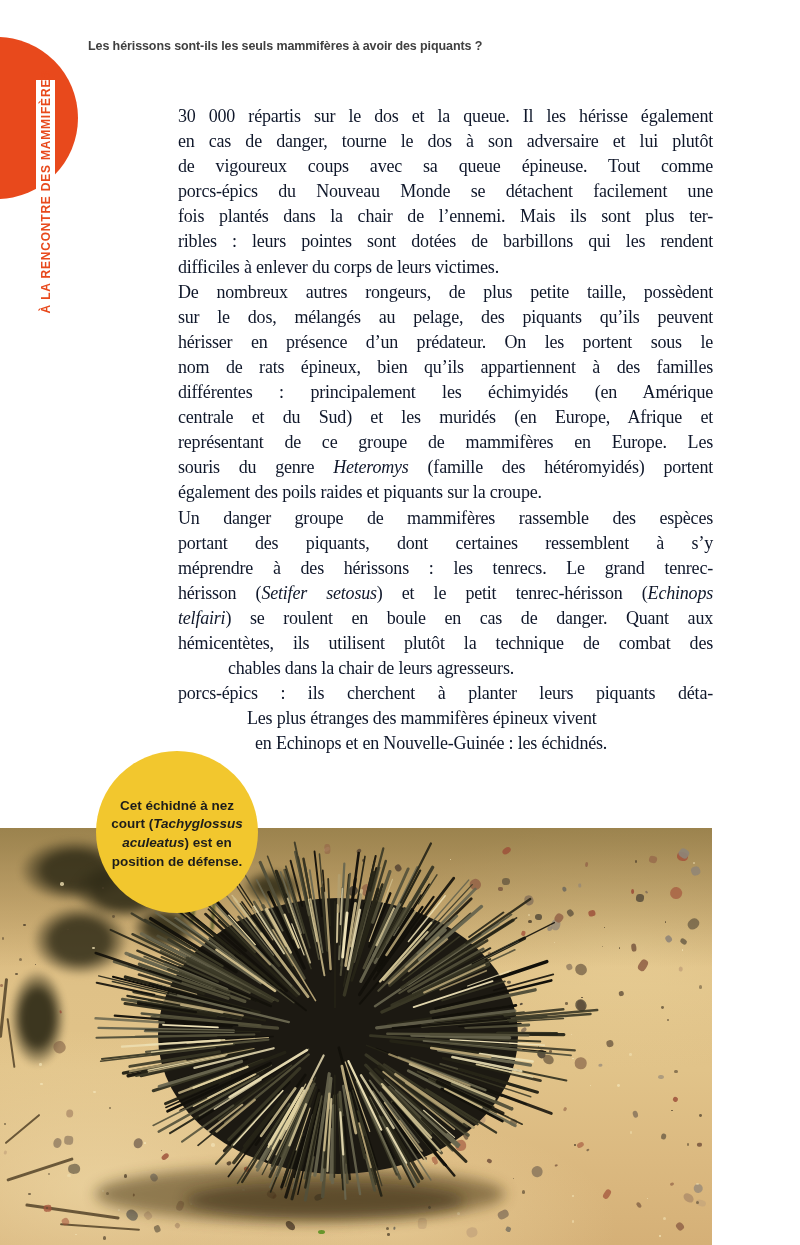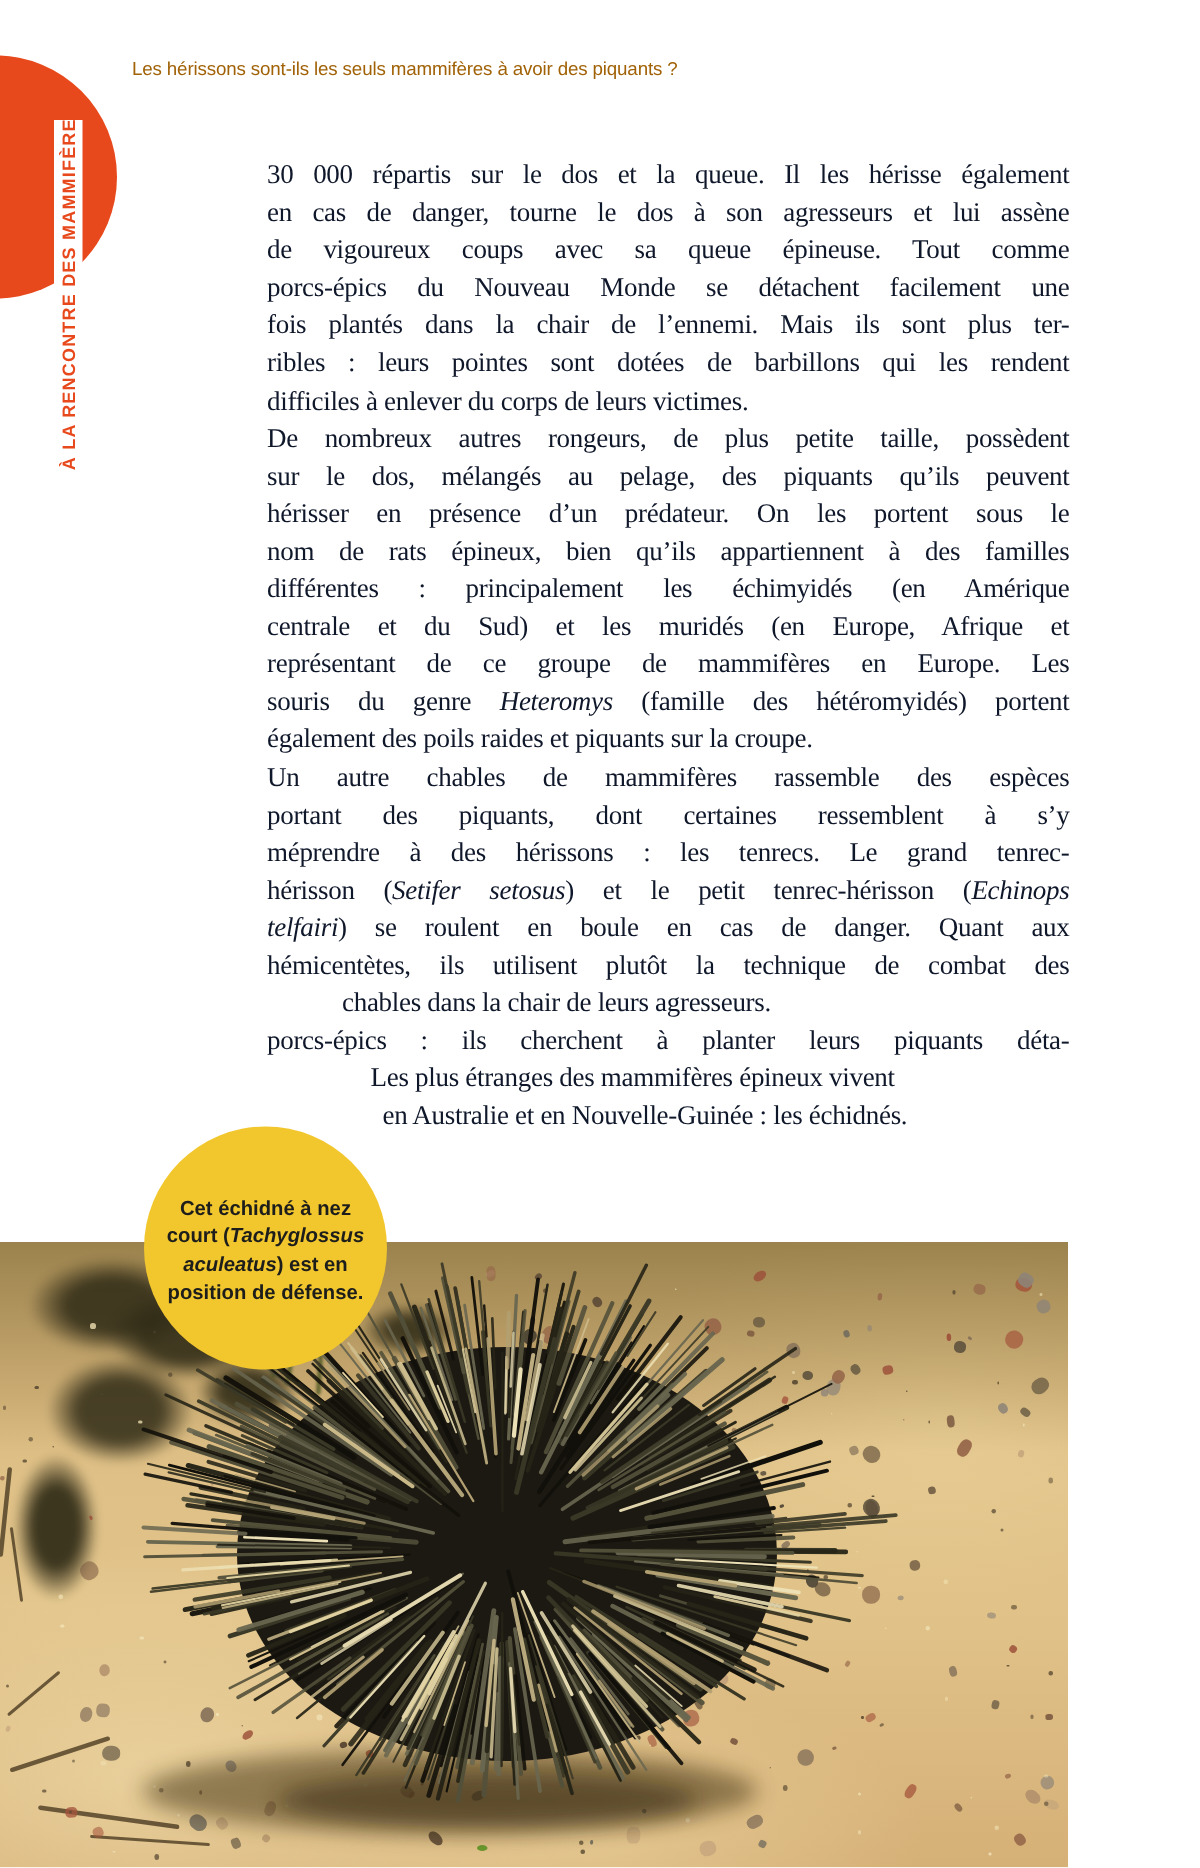--- a/index.html
+++ b/index.html
@@ -18,22 +18,22 @@
     background:#ffffff; display:flex; align-items:center; justify-content:center;
   }
   .tab-text {
     writing-mode:vertical-rl; transform:rotate(180deg);
     font-size:12px; font-weight:bold; letter-spacing:0.8px; white-space:nowrap;
     color:#e8491c;
   }
 
   
   .header-q {
-    position:absolute; left:88px; top:39px; font-size:12.5px; font-weight:normal;
-    color:#a16207; letter-spacing:-0.1px;
+    position:absolute; left:88px; top:39px; font-size:12.5px; font-weight:bold;
+    color:#404040; letter-spacing:-0.1px;
   }
 
   
   .article {
     position:absolute; left:178px; top:104px; width:535px;
     font-family:"Liberation Serif", serif; font-size:18px; color:#3a3a38;
     letter-spacing:-0.2px;
   }
   .article .ln { line-height:25.1px; text-align:left; }
   .article .ln.j { text-align:justify; text-align-last:justify; }
@@ -75,45 +75,45 @@
 
   <div class="corner-circle" style="background: rgb(232, 73, 28);"></div>
   <div class="tab-strip">
     <span class="tab-text" style="color: rgb(232, 73, 28);">À LA RENCONTRE DES MAMMIFÈRES</span>
   </div>
 
   <div class="header-q">Les hérissons sont-ils les seuls mammifères à avoir des piquants ?</div>
 
   <div class="article" id="article" style="color: #0f172a;">
       <div class="ln j">30 000 répartis sur le dos et la queue. Il les hérisse également</div>
-      <div class="ln j">en cas de danger, tourne le dos à son agresseurs et lui assène</div>
+      <div class="ln j">en cas de danger, tourne le dos à son adversaire et lui plutôt</div>
       <div class="ln j">de vigoureux coups avec sa queue épineuse. Tout comme</div>
       <div class="ln j">porcs-épics du Nouveau Monde se détachent facilement une</div>
       <div class="ln j">fois plantés dans la chair de l’ennemi. Mais ils sont plus ter-</div>
       <div class="ln j">ribles : leurs pointes sont dotées de barbillons qui les rendent</div>
       <div class="ln">difficiles à enlever du corps de leurs victimes.</div>
       <div class="ln j">De nombreux autres rongeurs, de plus petite taille, possèdent</div>
       <div class="ln j">sur le dos, mélangés au pelage, des piquants qu’ils peuvent</div>
       <div class="ln j">hérisser en présence d’un prédateur. On les portent sous le</div>
       <div class="ln j">nom de rats épineux, bien qu’ils appartiennent à des familles</div>
       <div class="ln j">différentes : principalement les échimyidés (en Amérique</div>
       <div class="ln j">centrale et du Sud) et les muridés (en Europe, Afrique et</div>
       <div class="ln j">représentant de ce groupe de mammifères en Europe. Les</div>
       <div class="ln j">souris du genre <i>Heteromys</i> (famille des hétéromyidés) portent</div>
       <div class="ln">également des poils raides et piquants sur la croupe.</div>
-      <div class="ln j">Un autre chables de mammifères rassemble des espèces</div>
+      <div class="ln j">Un danger groupe de mammifères rassemble des espèces</div>
       <div class="ln j">portant des piquants, dont certaines ressemblent à s’y</div>
       <div class="ln j">méprendre à des hérissons : les tenrecs. Le grand tenrec-</div>
       <div class="ln j">hérisson (<i>Setifer setosus</i>) et le petit tenrec-hérisson (<i>Echinops</i></div>
       <div class="ln j"><i>telfairi</i>) se roulent en boule en cas de danger. Quant aux</div>
       <div class="ln j">hémicentètes, ils utilisent plutôt la technique de combat des</div>
       <div class="ln" style="margin-left: 50px;">chables dans la chair de leurs agresseurs.</div>
       <div class="ln j">porcs-épics : ils cherchent à planter leurs piquants déta-</div>
       <div class="ln" style="margin-left: 69px;">Les plus étranges des mammifères épineux vivent</div>
-      <div class="ln" style="margin-left: 77px;">en Australie et en Nouvelle-Guinée : les échidnés.</div>
+      <div class="ln" style="margin-left: 77px;">en Echinops et en Nouvelle-Guinée : les échidnés.</div>
     </div>
 
   <div class="photo" id="photo">
     <div class="blurband"></div>
   <div class="blob" style="left: 0px; top: 0px; width: 150px; height: 85px; background: radial-gradient(closest-side, rgb(46, 42, 22) 40.2317%, transparent 75%); opacity: 0.855989;"></div>
       <div class="blob" style="left: 55px; top: 22px; width: 140px; height: 80px; background: radial-gradient(closest-side, rgb(46, 42, 22) 42.1624%, transparent 75%); opacity: 0.868032;"></div>
       <div class="blob" style="left: 155px; top: 8px; width: 100px; height: 60px; background: radial-gradient(closest-side, rgb(46, 42, 22) 47.0155%, transparent 75%); opacity: 0.857604;"></div>
       <div class="blob" style="left: 230px; top: 35px; width: 85px; height: 48px; background: radial-gradient(closest-side, rgb(46, 42, 22) 31.6005%, transparent 75%); opacity: 0.856101;"></div>
       <div class="blob" style="left: 15px; top: 65px; width: 130px; height: 95px; background: radial-gradient(closest-side, rgb(46, 42, 22) 42.1547%, transparent 75%); opacity: 0.840065;"></div>
       <div class="blob" style="left: 0px; top: 125px; width: 75px; height: 130px; background: radial-gradient(closest-side, rgb(46, 42, 22) 39.6008%, transparent 75%); opacity: 0.918704;"></div>

